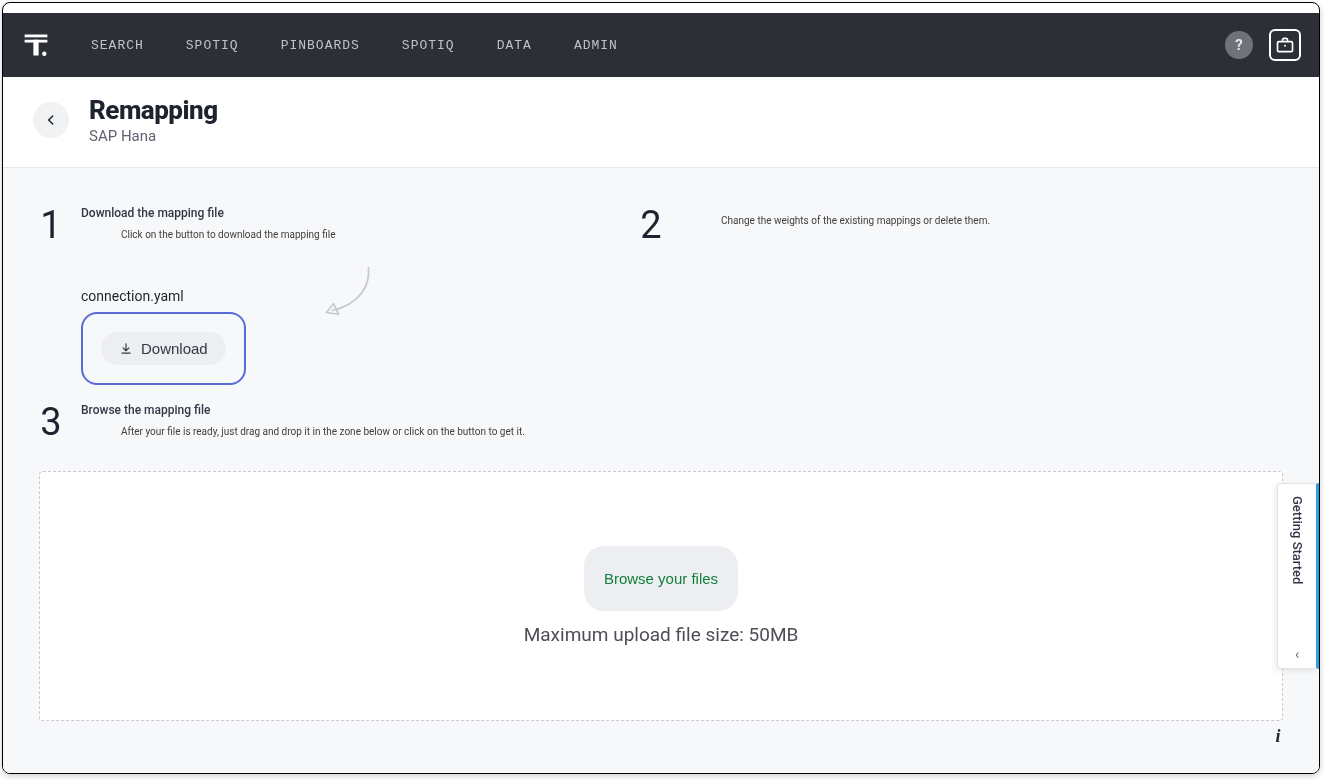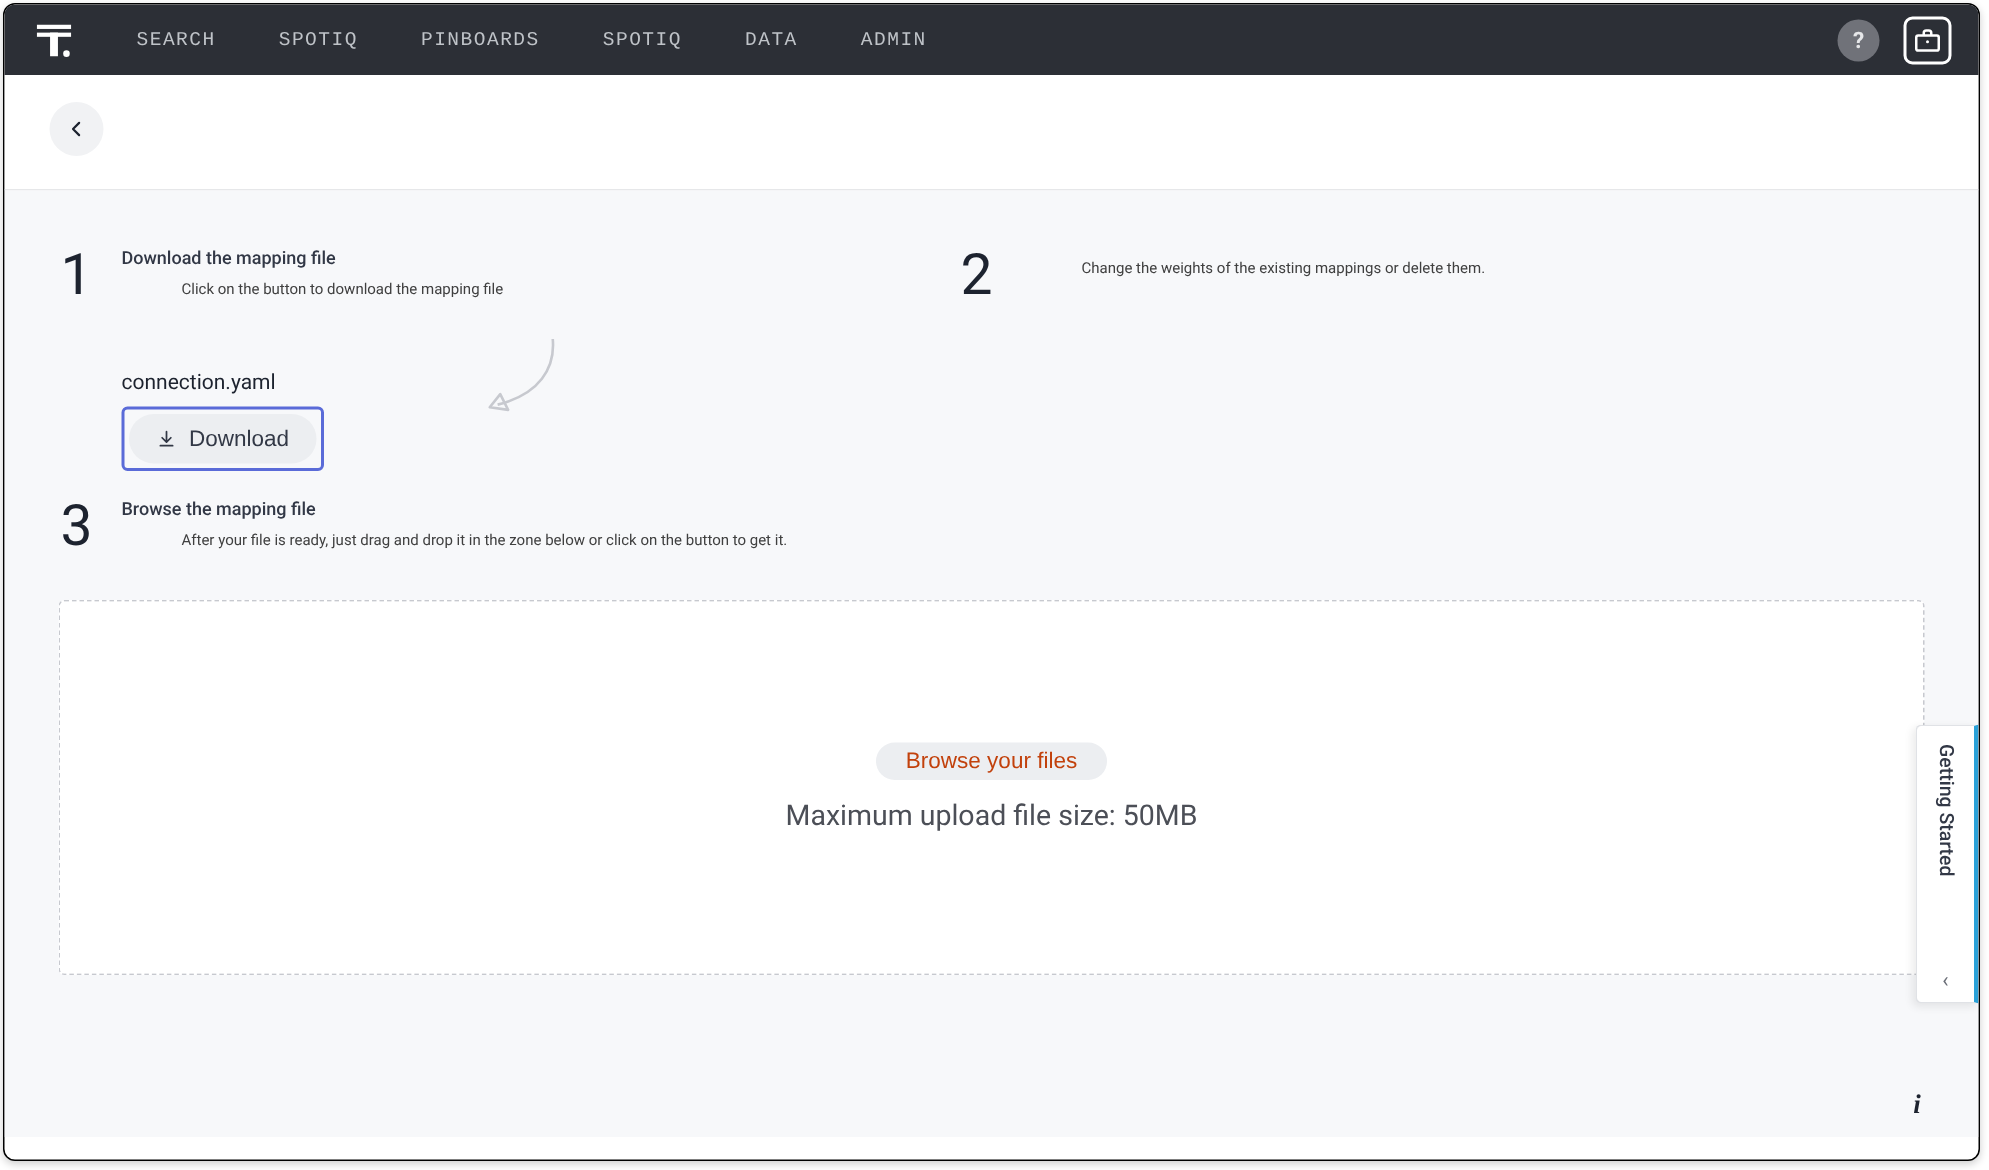--- a/index.html
+++ b/index.html
@@ -1,19 +1,19 @@
 <!DOCTYPE html>
 <html><head>
 <meta charset="utf-8">
 <style>
   * { box-sizing: border-box; margin: 0; padding: 0; }
   html, body { width: 1326px; height: 780px; font-family: -apple-system, BlinkMacSystemFont, "Segoe UI", Roboto, Helvetica, Arial, sans-serif; background: #fff; }
   .frame { width: 1318px; height: 772px; margin: 2px; border: 1px solid #000; border-radius: 8px; overflow: hidden; position: relative; background: #fff; box-shadow: 0 2px 6px rgba(0,0,0,0.2); }
   
-  .topnav { background: #2c2f36; height: 47px; display: flex; align-items: center; padding: 0 18px; color: #bfc3c8; }
+  .topnav { background: #2c2f36; height: 64px; display: flex; align-items: center; padding: 0 18px; color: #bfc3c8; margin-top: 10px; }
   .logo { width: 30px; height: 30px; margin-right: 40px; display: flex; align-items: center; justify-content: center; }
   .logo svg { width: 28px; height: 28px; }
   .nav-items { display: flex; gap: 42px; font-family: "Courier New", monospace; letter-spacing: 1px; font-size: 13px; }
   .nav-item { color: #bfc3c8; cursor: pointer; }
   .nav-right { margin-left: auto; display: flex; align-items: center; gap: 16px; }
   .help-btn { width: 28px; height: 28px; border-radius: 50%; background: #707279; color: #e6e7e9; display: flex; align-items: center; justify-content: center; font-weight: bold; font-size: 15px; cursor: pointer; }
   .profile-btn { width: 32px; height: 32px; border: 2px solid #fff; border-radius: 6px; display:flex; align-items:center; justify-content:center; cursor:pointer; }
   .profile-btn svg { width: 20px; height: 20px; }
   
   .page-header { padding: 18px 30px 22px 30px; border-bottom: 1px solid #e6e7e9; display: flex; align-items: center; gap: 20px; background:#fff; }
@@ -25,32 +25,32 @@
   .main { background: #f7f8fa; padding: 38px 36px 20px 36px; height: calc(100% - 47px - 92px); position: relative; }
   .steps-row { display: flex; gap: 40px; }
   .step { display: flex; gap: 18px; }
   .step-left { flex: 0 0 560px; flex-direction: column; }
   .step-left .step-head { display:flex; gap:18px; }
   .num { font-size: 38px; font-weight: 400; color: #1d232f; line-height: 1; width: 24px; text-align:center; }
   .step-title { font-size: 12px; color: #323846; font-weight: 500; }
   .step-desc { font-size: 10px; color: #404040; margin-top: 8px; line-height: 1.35; max-width: 500px; margin-left: 40px;}
   .step-left .step-body { margin-top: 26px; margin-left: 42px; position: relative; }
   .filename { font-size: 14px; font-weight: 400; color: #1d232f; margin-bottom: 8px; }
-  .download-wrap { display:inline-block; border: 2px solid #5a6bd8; border-radius: 4px; padding: 3px; }
+  .download-wrap { display:inline-block; border: 2px solid #5a6bd8; border-radius: 16px; padding: 18px; }
   .download-btn { display:flex; align-items:center; gap:8px; background: #eceef1; border: none; border-radius: 18px; padding: 8px 18px; font-size: 15px; color: #323846; cursor:pointer; }
   .download-btn svg { width: 14px; height: 14px; }
   .arrow-decor { position:absolute; left: 235px; top: -28px; width: 70px; height: 70px; }
   .arrow-decor svg { width: 70px; height: 70px; }
   .step-right { flex: 0 0 500px; }
   .step3 { margin-top: 18px; }
   .step3 .step-head { display:flex; gap:18px; }
   .step3 .step-desc { max-width: 520px; }
   
   .dropzone { margin-top: 30px; border: 1.5px dashed #c7c9cf; border-radius: 4px; background: #fff; height: 250px; display:flex; flex-direction:column; align-items:center; justify-content:center; gap:12px; }
-  .browse-btn { background: #eceef1; border:none; border-radius: 20px; padding: 4px 20px; font-size: 15px; color: #c2410c; cursor:pointer; }
+  .browse-btn { background: #eceef1; border:none; border-radius: 20px; padding: 24px 20px; font-size: 15px; color: #15803d; cursor:pointer; }
   .max-text { font-size: 19px; color: #4c4f57; }
   
   .side-tab { position:absolute; right: 0; top: 480px; transform: none; background: #fff; border: 1px solid #e0e2e6; border-right: none; border-right: 3px solid #2aa1d8; width: 42px; height: 186px; border-radius: 4px 0 0 4px; box-shadow: -2px 2px 6px rgba(0,0,0,0.08); display:flex; flex-direction:column; align-items:center; justify-content:space-between; padding: 12px 0 6px 0; cursor:pointer; }
   .side-tab .vtext { writing-mode: vertical-rl; font-size: 13px; color: #323846; font-weight:500; }
   .side-tab .chev { font-size: 14px; color: #6b6f78; }
   
   .info-btn { position:absolute; right: 26px; bottom: 22px; width: 30px; height: 30px; border-radius:50%; display:flex; align-items:center; justify-content:center; font-family: Georgia, serif; font-style: italic; font-weight: bold; font-size: 18px; color: #1d232f; cursor:pointer; }
 </style>
 </head>
 <body>
@@ -86,20 +86,24 @@
         </svg>
       </div>
     </div>
   </div>
 
   <div class="page-header">
     <div class="back-btn">
       <svg viewBox="0 0 24 24">
           <path d="M15 5 L8 12 L15 19" fill="none" stroke="#1d232f" stroke-width="2.5" stroke-linecap="round" stroke-linejoin="round"></path>
         </svg>
+    </div>
+    <div class="title-block">
+      <div class="title">Remapping</div>
+      <div class="subtitle">SAP Hana</div>
     </div>
   </div>
 
   <div class="main">
     <div class="steps-row">
 
       <div class="step step-left">
         <div class="step-head">
           <div class="num">1</div>
           <div>

